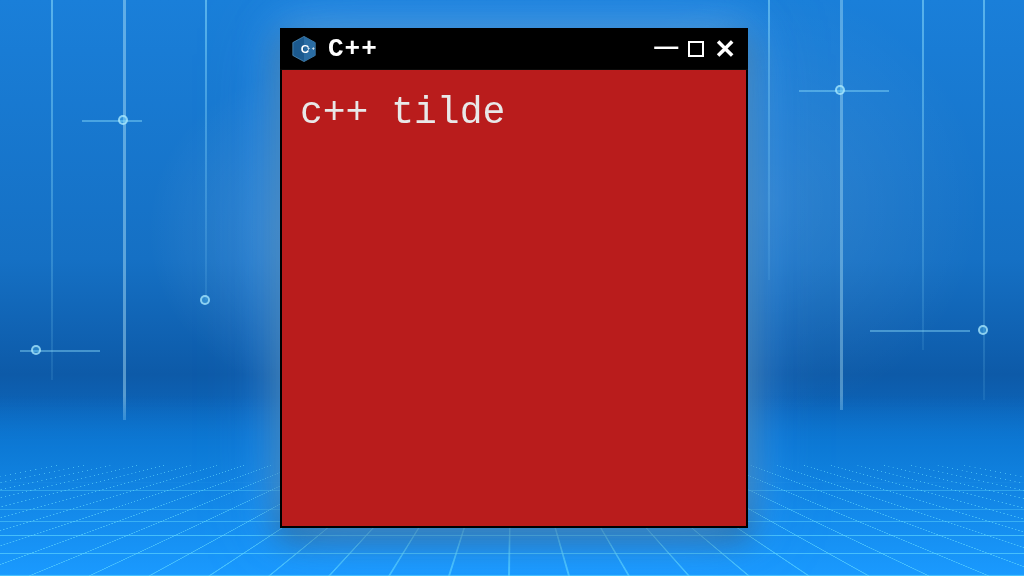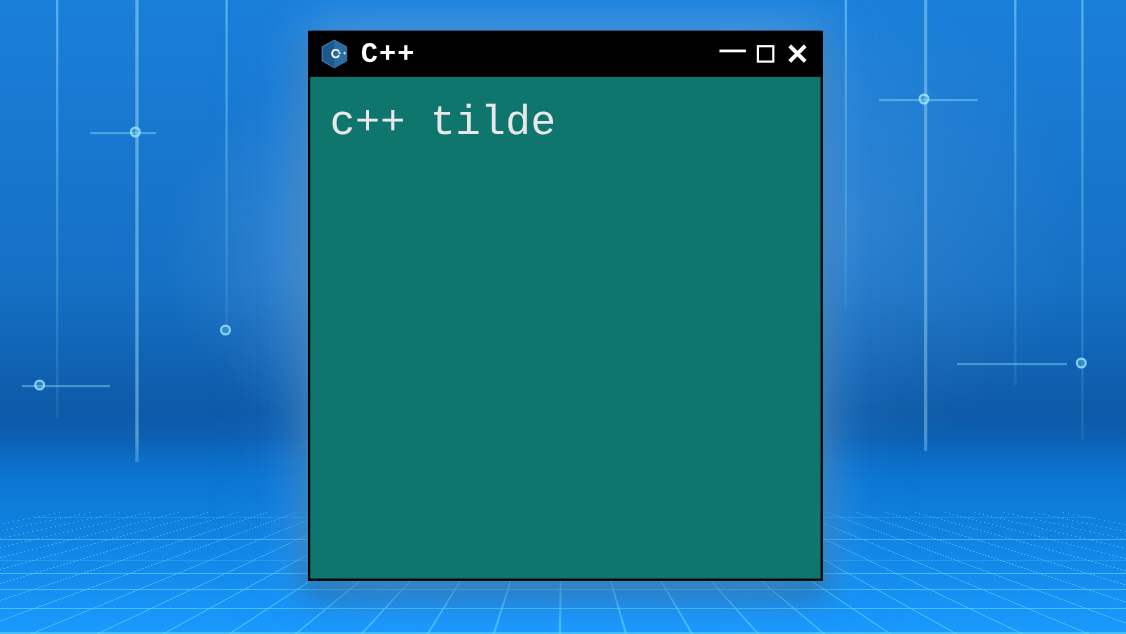--- a/index.html
+++ b/index.html
@@ -170,21 +170,21 @@
       padding: 0;
     }
     
     .win-btn.close {
       font-size: 26px;
       font-weight: bold;
     }
     
     .terminal-body {
       flex: 1;
-      background: #0f766e;
+      background: #b91c1c;
       padding: 20px 18px;
       color: #e8e8e8;
       font-family: 'Consolas', 'Courier New', monospace;
       font-size: 38px;
       line-height: 1.2;
       border: 2px solid #000;
       border-top: none;
     }
   </style>
 </head>

